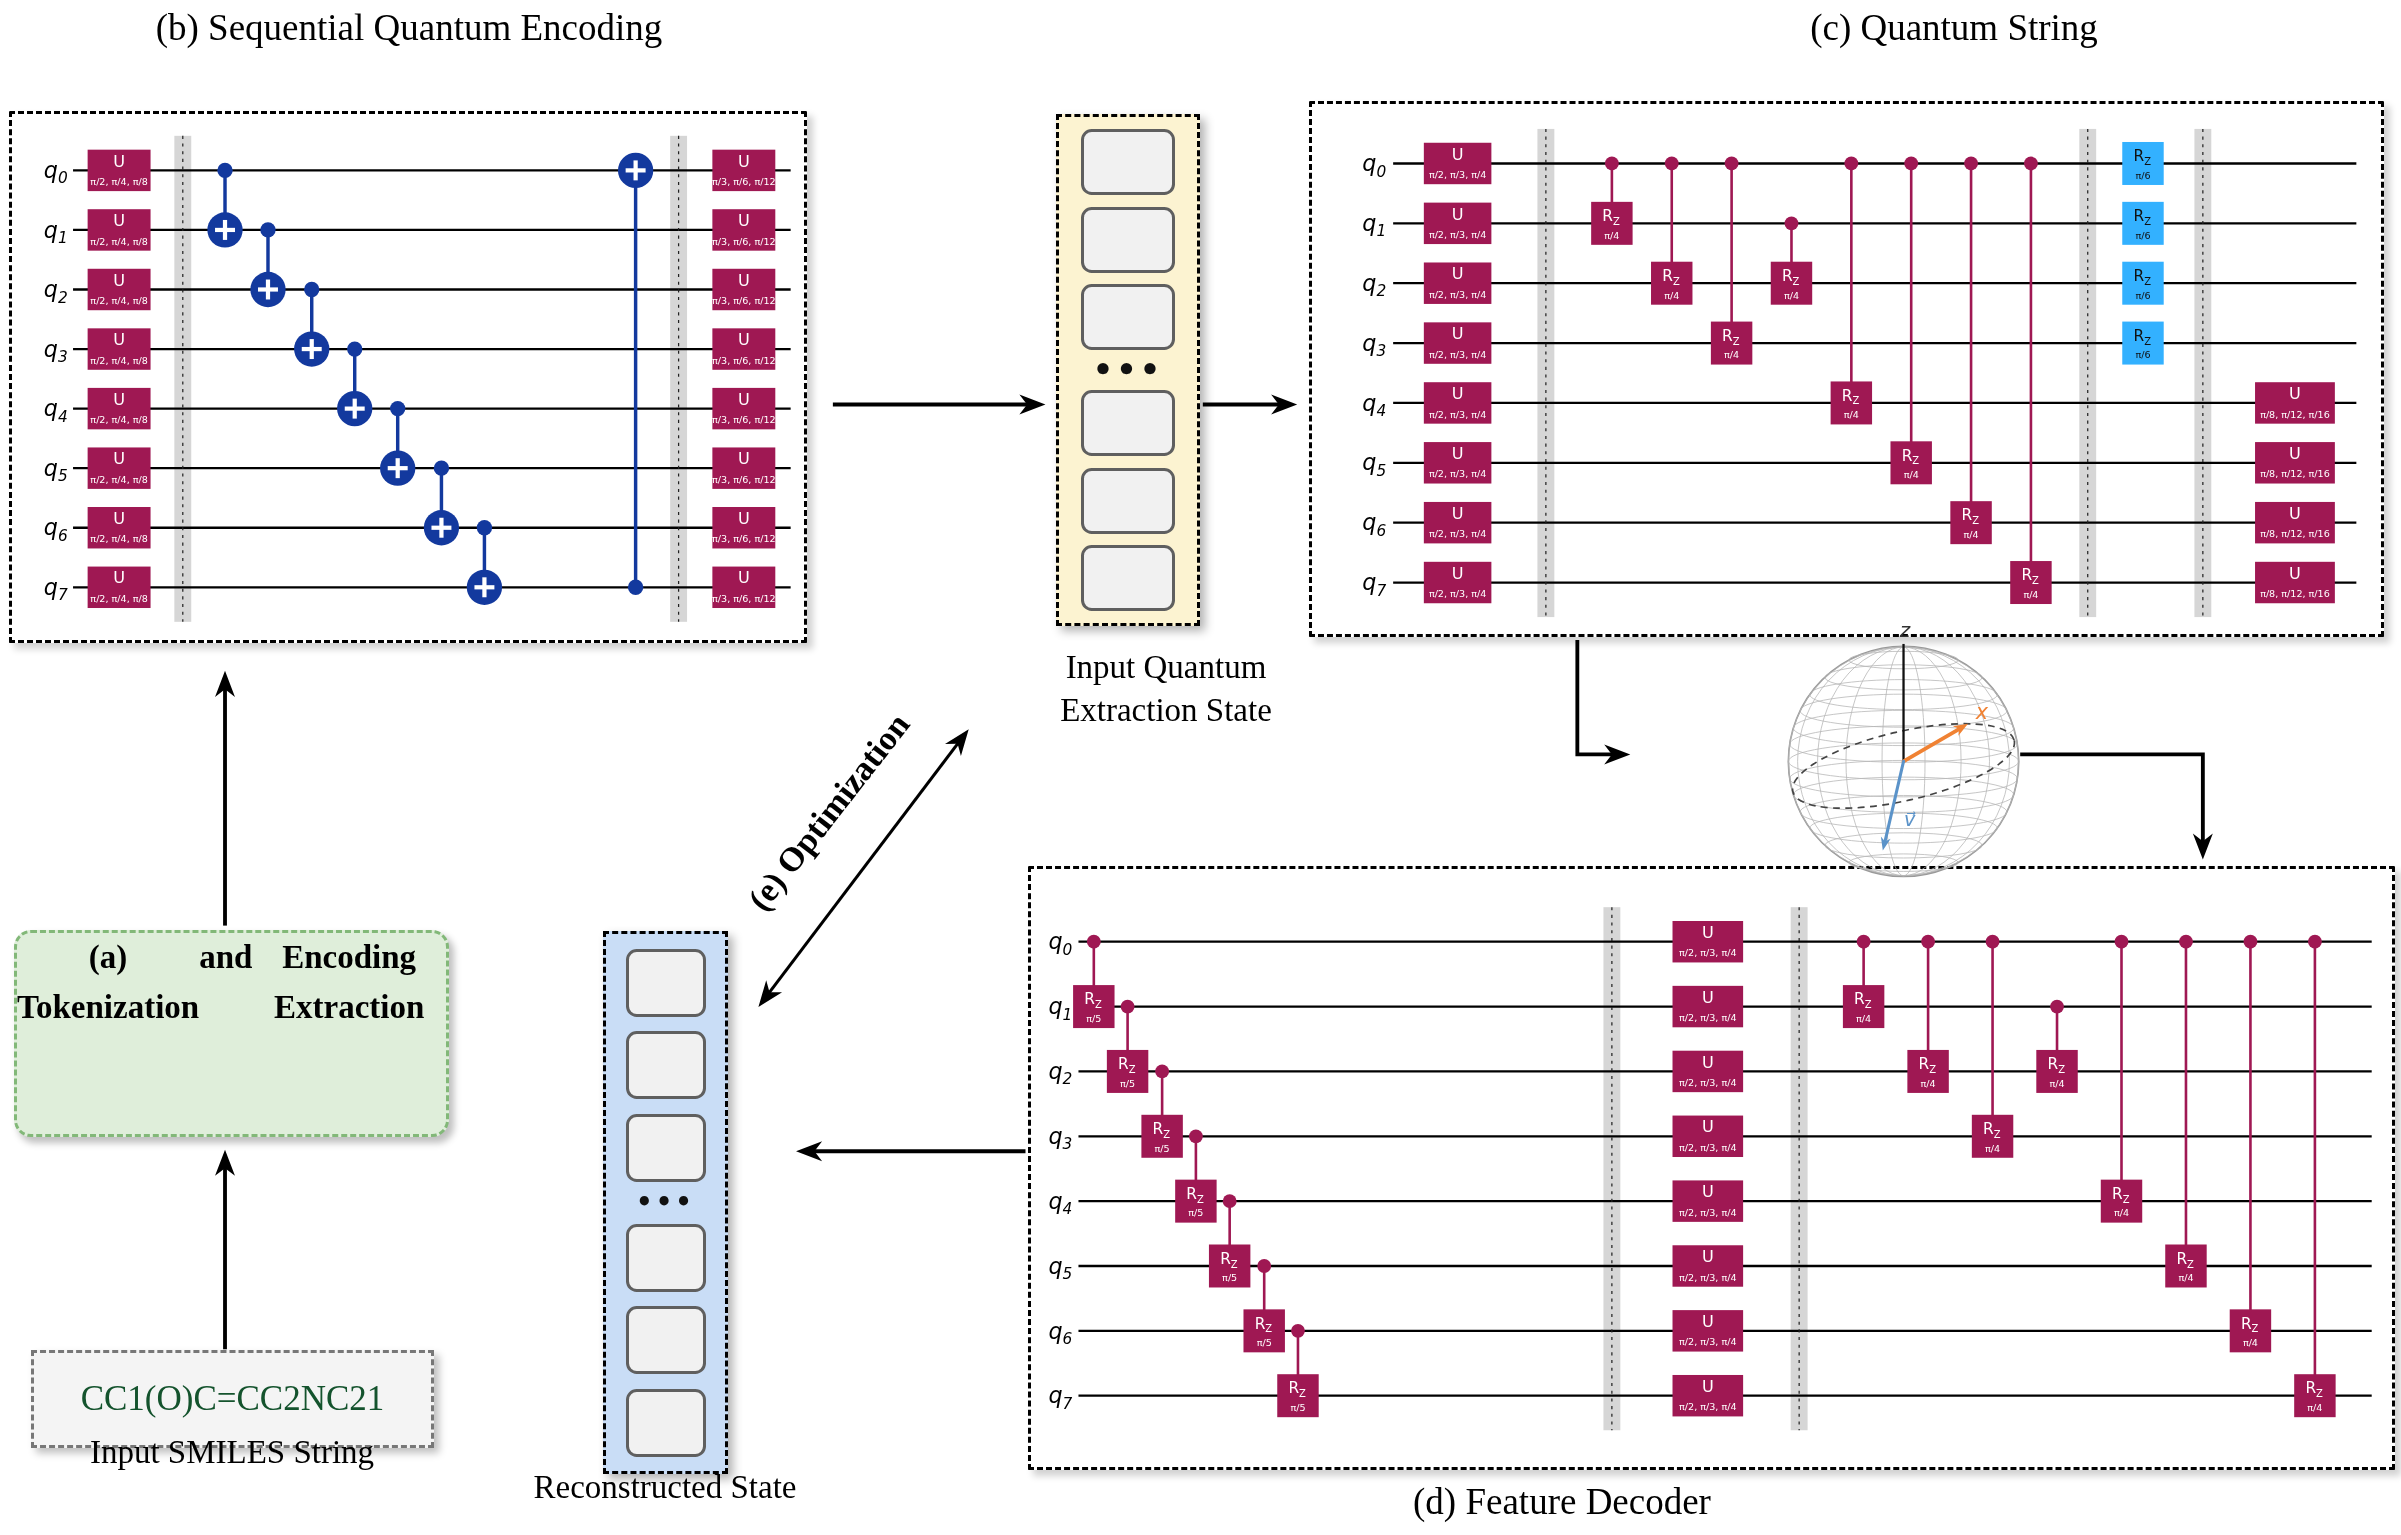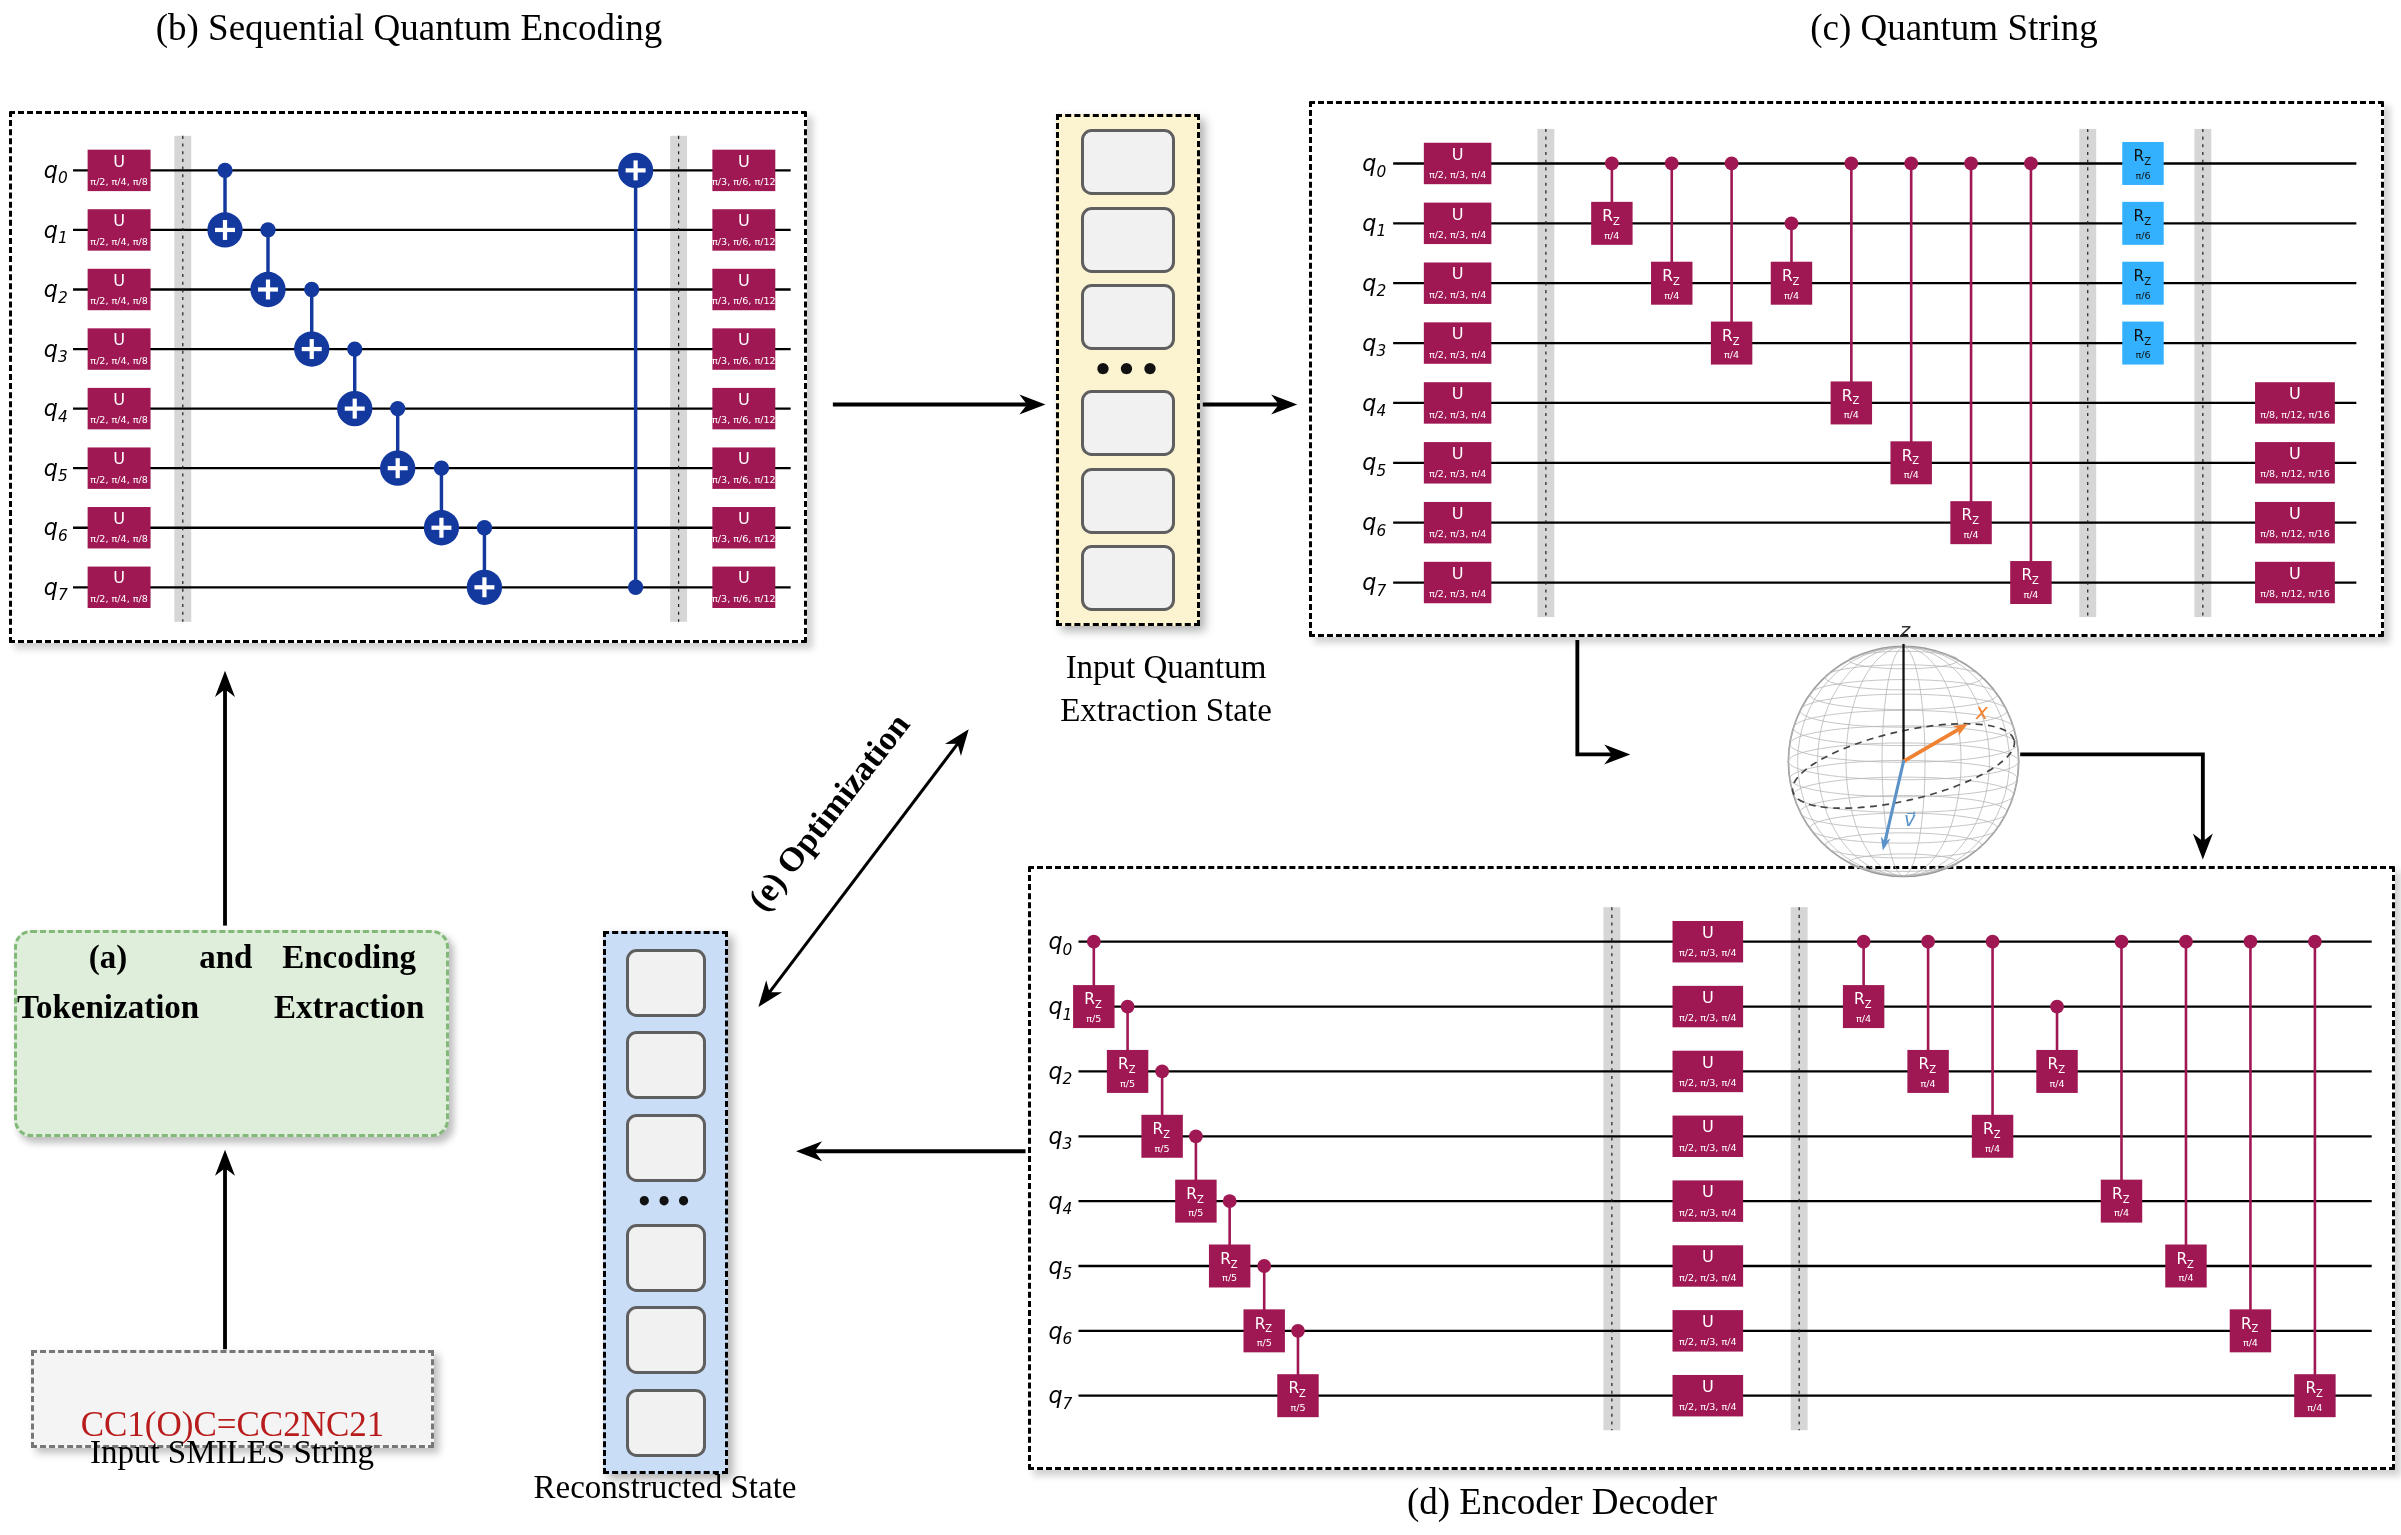--- a/index.html
+++ b/index.html
@@ -12,42 +12,42 @@
   #panel-d{left:1028px;top:866px;width:1367px;height:604px}
   .title{position:absolute;font-weight:normal;font-size:37px;transform:translateX(-50%);white-space:nowrap;z-index:4}
   #title-b{left:409px;top:6.1px}
   #title-c{left:1954px;top:6.1px}
   #title-d{left:1562px;top:1480px}
   .caption{position:absolute;font-size:33px;transform:translateX(-50%);text-align:center;white-space:nowrap;z-index:4}
   #caption-input{left:1166px;top:646px;line-height:1.3}
   #caption-smiles{left:232px;top:1434px}
   #caption-recon{left:665px;top:1469px}
   #green-box{position:absolute;left:14px;top:930px;width:435px;height:207px;background:#DFEEDA;border:3.1px dashed #82B878;border-radius:17px;display:flex;flex-direction:row;justify-content:center;text-align:center;font-weight:bold;font-size:33px;line-height:1.5;z-index:2;box-shadow:4.6px 5.4px 7.7px rgba(0,0,0,0.25)}
-  #smiles-box{position:absolute;left:31px;top:1350px;width:403px;height:98px;background:#F4F4F4;border:3.1px dashed #777;display:flex;align-items:flex-end;justify-content:center;font-size:35px;color:#b91c1c;z-index:2;box-shadow:4.6px 5.4px 7.7px rgba(0,0,0,0.25)}
+  #smiles-box{position:absolute;left:31px;top:1350px;width:403px;height:98px;background:#F4F4F4;border:3.1px dashed #777;display:flex;align-items:center;justify-content:center;font-size:35px;color:#14532d;z-index:2;box-shadow:4.6px 5.4px 7.7px rgba(0,0,0,0.25)}
   #input-box{position:absolute;left:1056px;top:114px;width:144px;height:512px;background:#FCF3D1;border:3.8px dashed #000;z-index:2;box-shadow:5.4px 5.4px 9.2px rgba(0,0,0,0.3)}
   #recon-box{position:absolute;left:603px;top:931px;width:125px;height:543px;background:#C9DDF6;border:3.1px dashed #000;z-index:2;box-shadow:5.4px 5.4px 9.2px rgba(0,0,0,0.3)}
   .cells{width:100%;height:100%;display:flex;flex-direction:column;align-items:center;justify-content:space-evenly}
   .cell{background:#F1F1F1;border:3.1px solid #5f5f5f;border-radius:10.7px}
   #input-box .cell{width:94px;height:66px}
   #recon-box .cell{width:80px;height:68px}
   .dots{font-family:"DejaVu Sans",sans-serif;font-weight:bold;color:#111;letter-spacing:3.1px;line-height:.5;text-align:center}
   #input-box .dots{font-size:32px}
   #recon-box .dots{font-size:26px}
   #opt-label{position:absolute;left:829px;top:812px;font-weight:bold;font-size:34px;transform:translate(-50%,-50%) rotate(-52deg);white-space:nowrap;z-index:4}
 </style>
 </head>
 <body>
 
 <div class="panel" id="panel-b"></div>
 <div class="panel" id="panel-c"></div>
 <div class="panel" id="panel-d"></div>
 
 <div class="title" id="title-b">(b) Sequential Quantum Encoding</div>
 <div class="title" id="title-c">(c) Quantum String</div>
-<div class="title" id="title-d">(d) Encoder Decoder</div>
+<div class="title" id="title-d">(d) Feature Decoder</div>
 
 <div id="green-box">
   <div>(a) Tokenization</div>
   <div>and</div>
   <div>Encoding Extraction</div>
 </div>
 
 <div id="smiles-box">
   <span>CC1(O)C=CC2NC21</span>
 </div>

